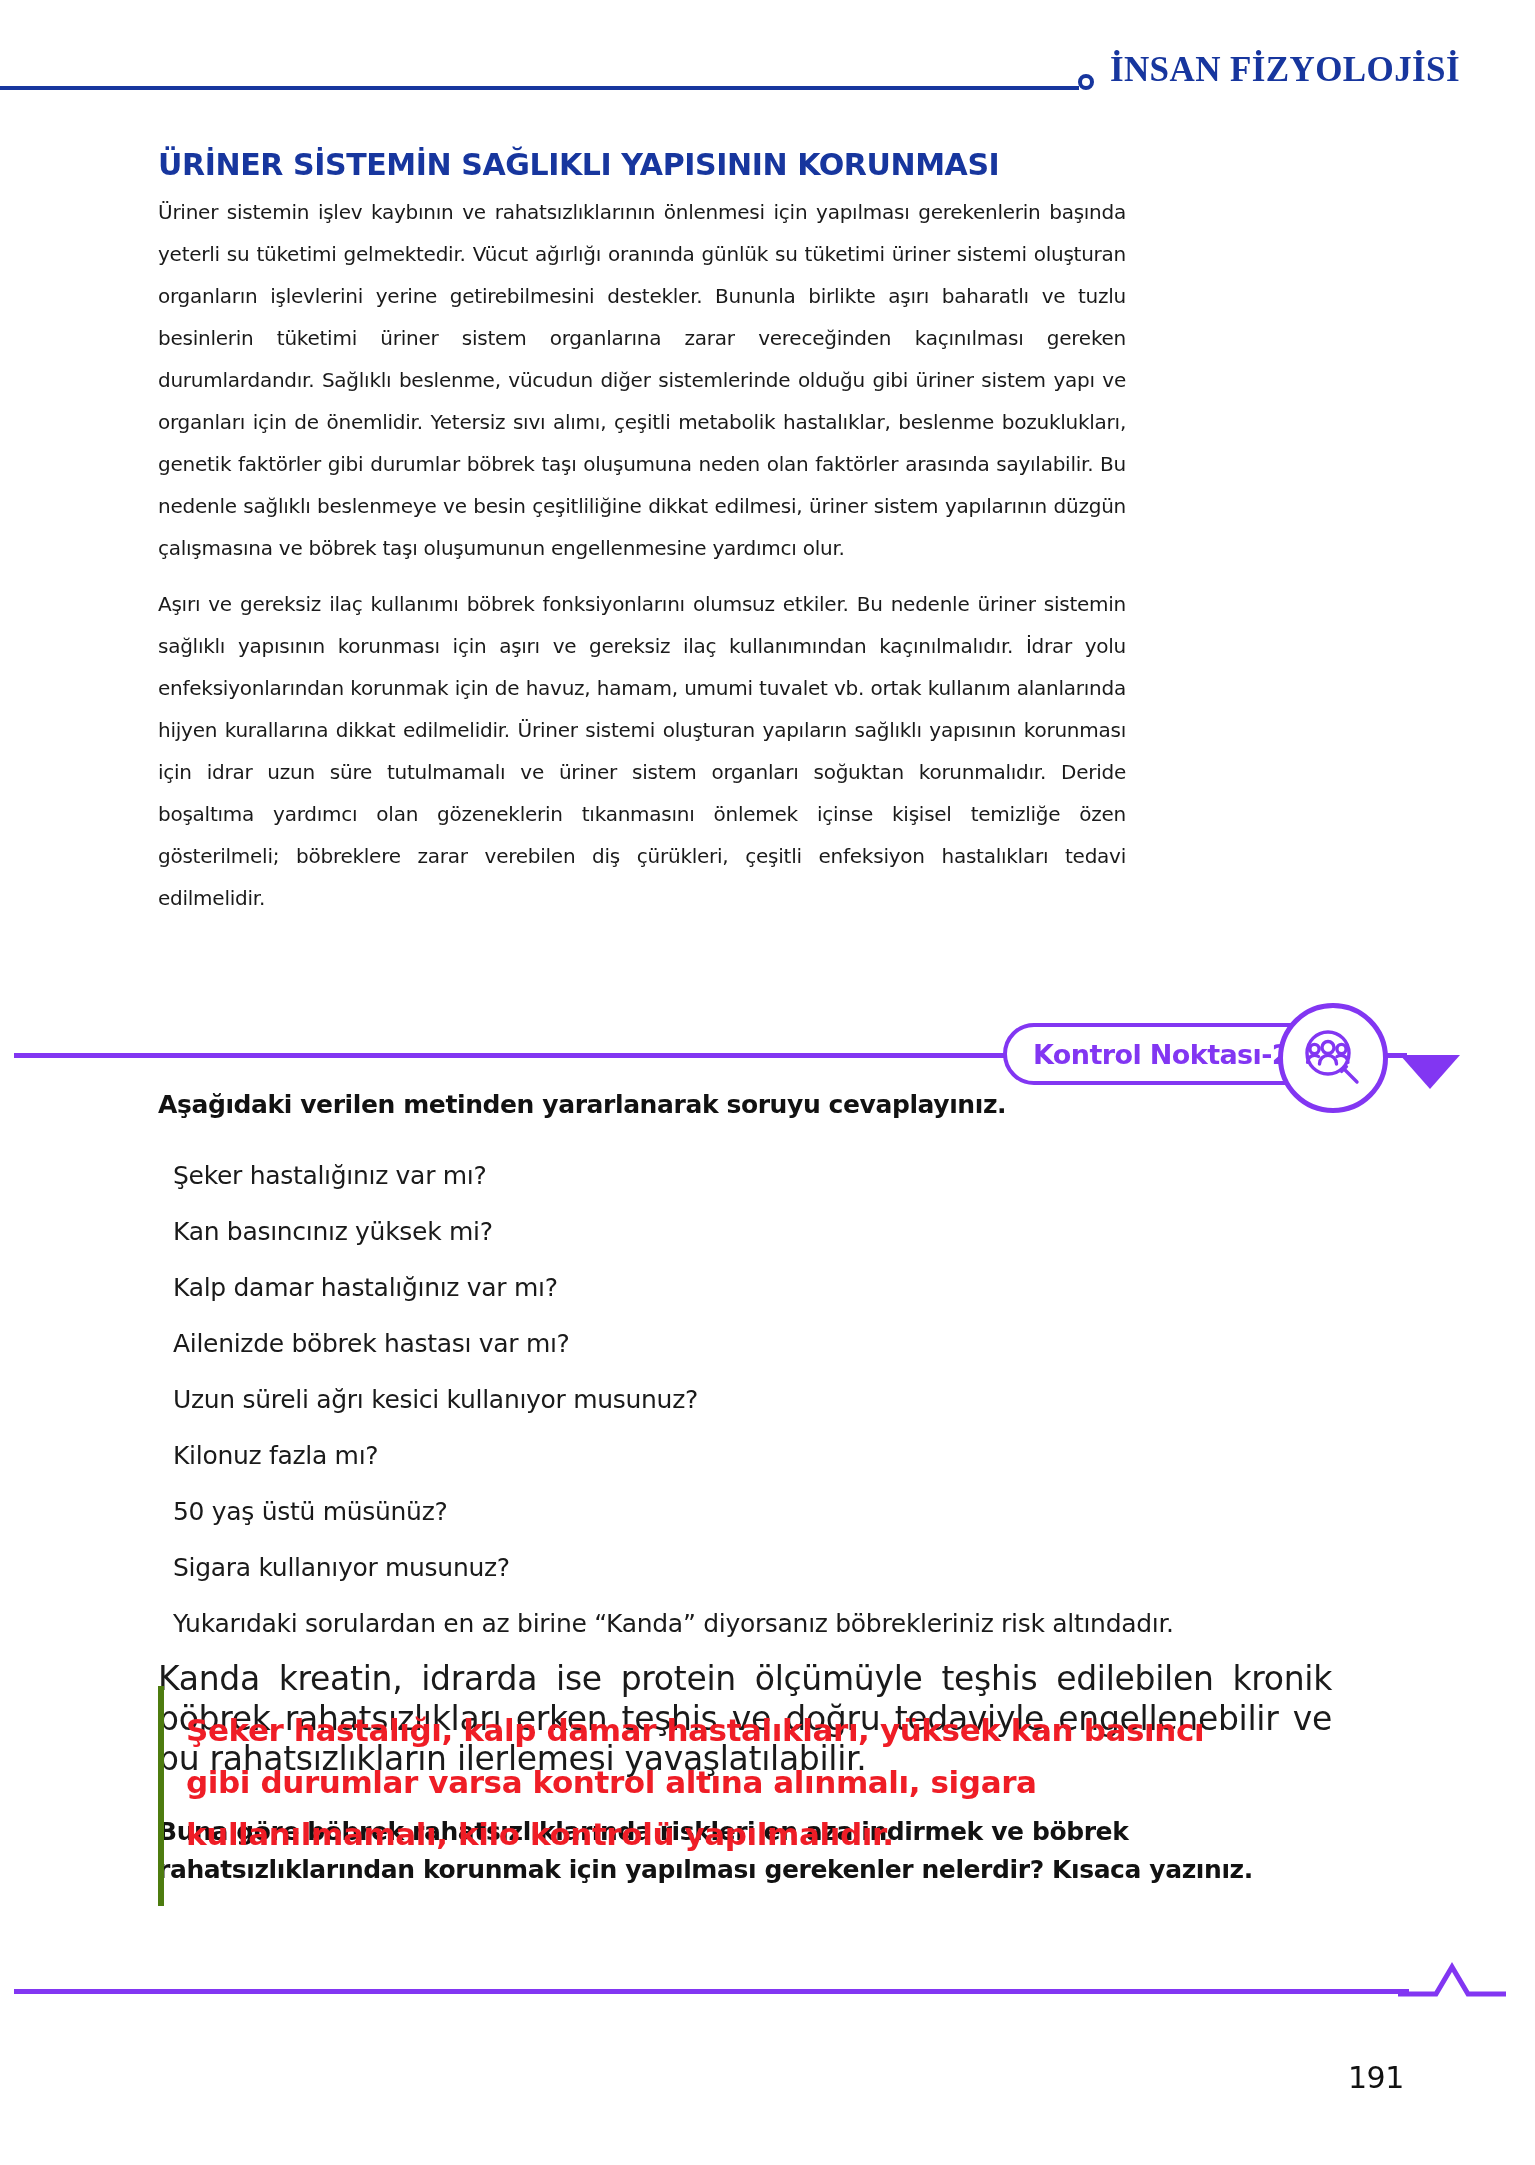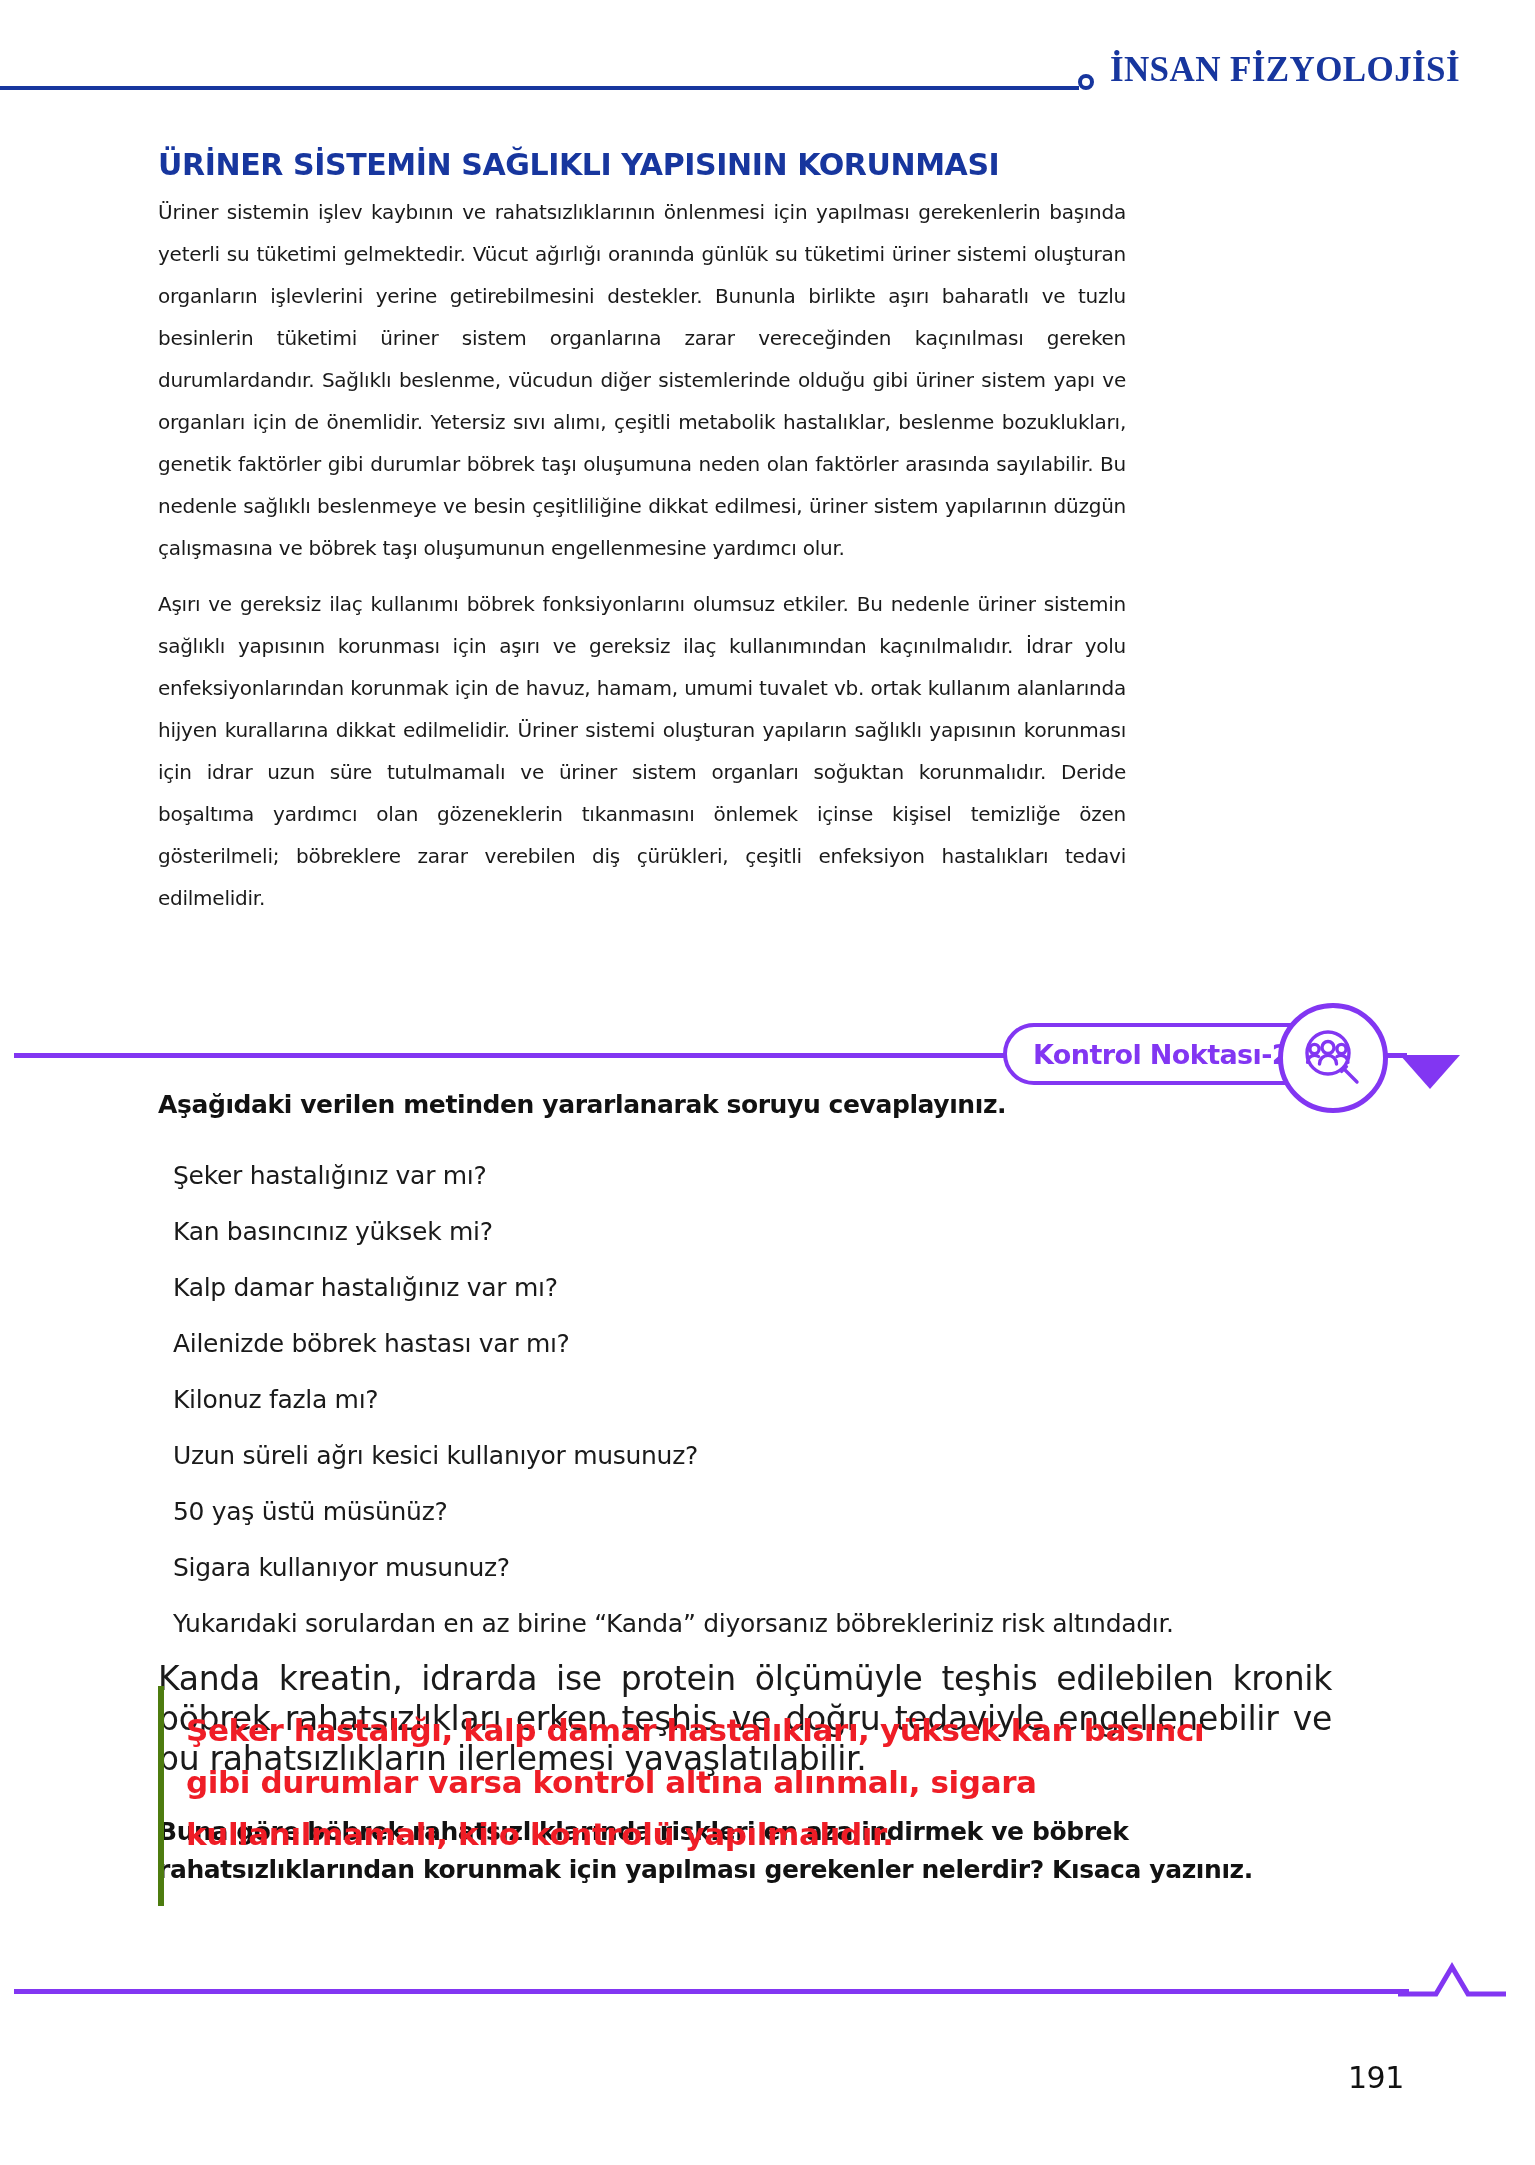--- a/index.html
+++ b/index.html
@@ -303,22 +303,22 @@
   </div>
 
   <div class="sheet">
     <p class="sheet-instruction">Aşağıdaki verilen metinden yararlanarak soruyu cevaplayınız.</p>
 
     <ul class="q-list">
       <li class="q-item">Şeker hastalığınız var mı?</li>
       <li class="q-item">Kan basıncınız yüksek mi?</li>
       <li class="q-item">Kalp damar hastalığınız var mı?</li>
       <li class="q-item">Ailenizde böbrek hastası var mı?</li>
+      <li class="q-item">Uzun süreli ağrı kesici kullanıyor musunuz?</li>
       <li class="q-item">Kilonuz fazla mı?</li>
-      <li class="q-item">Uzun süreli ağrı kesici kullanıyor musunuz?</li>
       <li class="q-item">50 yaş üstü müsünüz?</li>
       <li class="q-item">Sigara kullanıyor musunuz?</li>
       <li class="q-item">Yukarıdaki sorulardan en az birine “Kanda” diyorsanız böbrekleriniz risk altındadır.</li>
     </ul>
 
     <p class="note-par">Kanda kreatin, idrarda ise protein ölçümüyle teşhis edilebilen kronik böbrek rahatsızlıkları erken teşhis ve doğru tedaviyle engellenebilir ve bu rahatsızlıkların ilerlemesi yavaşlatılabilir.</p>
     <p class="sheet-question">Buna göre böbrek rahatsızlıklarında riskleri en aza indirmek ve böbrek rahatsızlıklarından korunmak için yapılması gerekenler nelerdir? Kısaca yazınız.</p>
   </div>
 
   <div class="answer-wrap">

